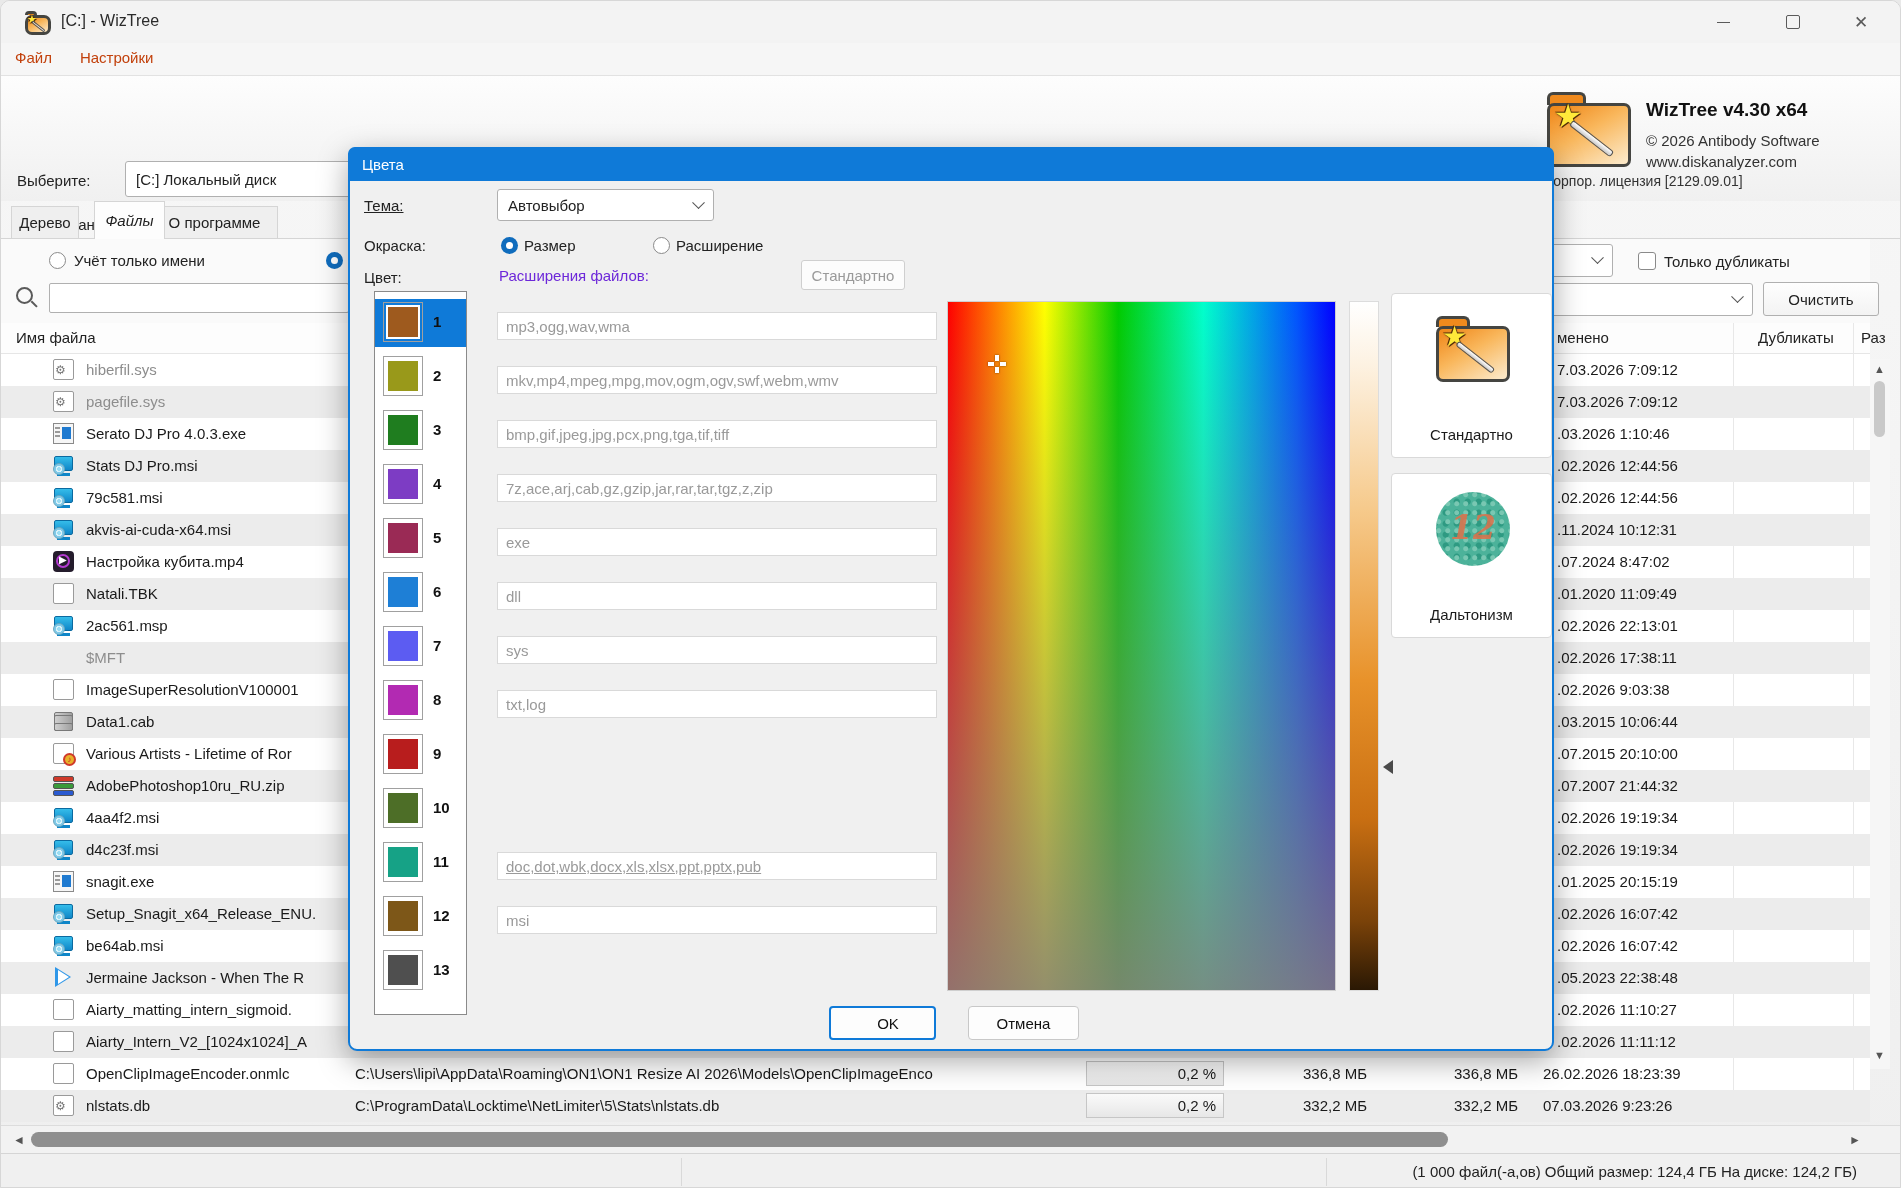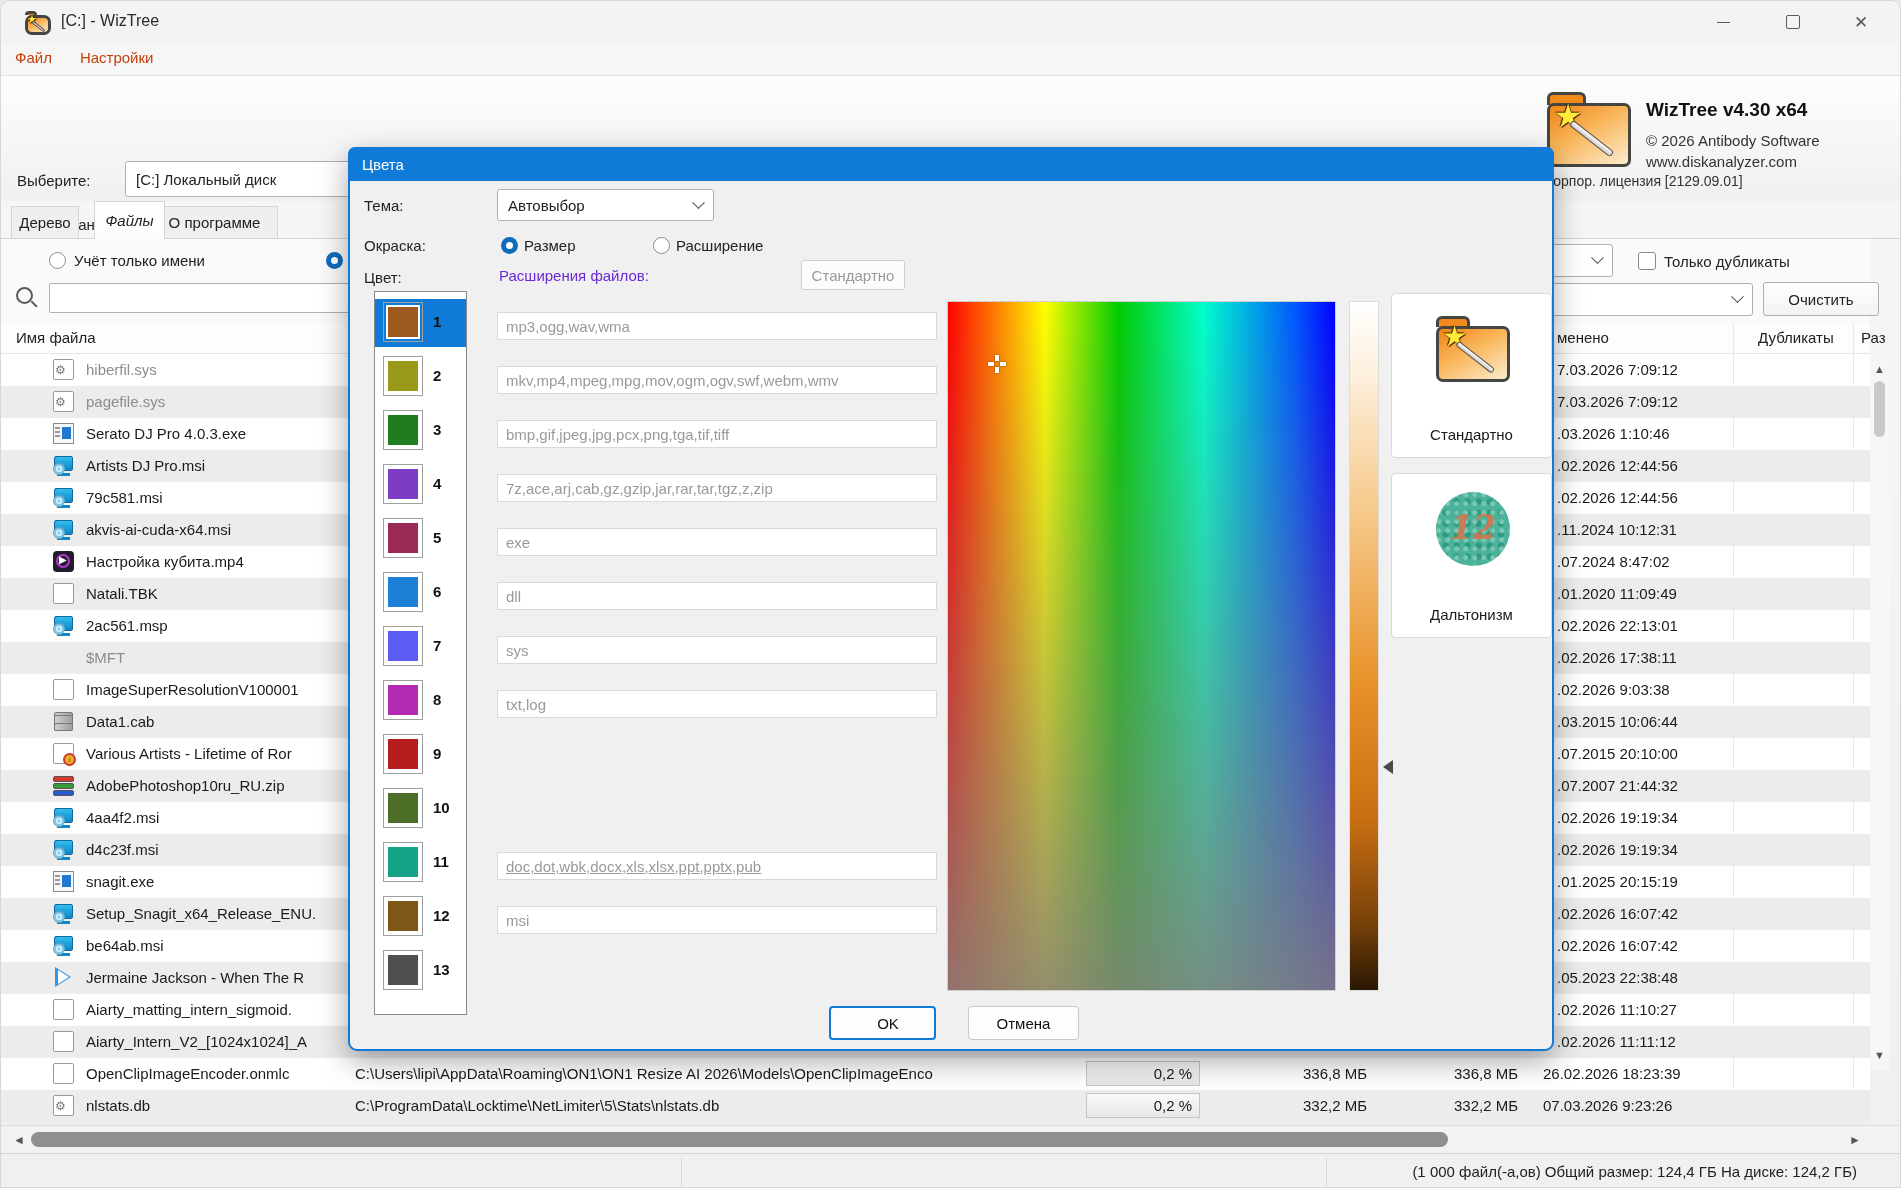--- a/index.html
+++ b/index.html
@@ -61,21 +61,21 @@
   .search-input{position:absolute;left:48px;top:44px;width:300px;height:30px;border:1px solid #b0b0b0;background:#fff;box-sizing:border-box;border-radius:2px;}
   
   .thead{position:absolute;left:0;top:84px;width:100%;height:30px;background:#fdfdfd;border-bottom:1px solid #e6e6e6;font-size:15px;color:#222;}
   .rows{position:absolute;left:0;top:115px;width:100%;height:768px;}
   .row{position:absolute;left:0;width:100%;height:32px;}
   .row.stripe{background:#ececec;}
   .row .name{position:absolute;left:85px;top:7px;font-size:15px;white-space:nowrap;}
   .row .name.dim{color:#8d8d8d;}
   .row .date{position:absolute;top:7px;font-size:15px;white-space:nowrap;}
   .row .path{position:absolute;left:354px;top:7px;font-size:15px;white-space:nowrap;}
-  .pctcell{position:absolute;left:1085px;top:3px;width:114px;height:25px;border:1px solid #c6c6c6;
+  .pctcell{position:absolute;left:1085px;top:3px;width:138px;height:25px;border:1px solid #c6c6c6;
            background:linear-gradient(180deg,#fafafa,#e7e7e7);box-sizing:border-box;
            display:flex;align-items:center;justify-content:flex-end;padding-right:7px;font-size:15px;}
   .numcell{position:absolute;top:7px;font-size:15px;text-align:right;}
   .colsep{position:absolute;top:84px;width:1px;height:799px;background:#e8e8e8;}
   
   .fic{position:absolute;left:52px;top:5px;width:21px;height:21px;}
   .pg{position:absolute;inset:0;background:#fff;border:1.3px solid #9a9a9a;border-radius:2px;box-sizing:border-box;}
   .gear{position:absolute;left:2px;top:5px;font-size:12px;color:#777;line-height:1;}
   .msi-mon{position:absolute;left:1px;top:1px;width:19px;height:15px;background:linear-gradient(180deg,#35bdea,#0f86c8);border-radius:2px;border:1px solid #0b6aa0;box-sizing:border-box;}
   .msi-base{position:absolute;left:4px;bottom:0;width:13px;height:3px;background:#0f86c8;}
@@ -257,21 +257,21 @@
           </span>
           <span class="name">Serato DJ Pro 4.0.3.exe</span>
           <span class="date" style="left: 1556px;">.03.2026 1:10:46</span>
         </div>
         <div class="row stripe" style="top: 96px;">
           <span class="fic">
             <span class="msi-mon"></span>
             <span class="msi-base"></span>
             <span class="disc"></span>
           </span>
-          <span class="name">Artists DJ Pro.msi</span>
+          <span class="name">Stats DJ Pro.msi</span>
           <span class="date" style="left: 1556px;">.02.2026 12:44:56</span>
         </div>
         <div class="row" style="top: 128px;">
           <span class="fic">
             <span class="msi-mon"></span>
             <span class="msi-base"></span>
             <span class="disc"></span>
           </span>
           <span class="name">79c581.msi</span>
           <span class="date" style="left: 1556px;">.02.2026 12:44:56</span>
@@ -454,21 +454,21 @@
   <div class="statusbar">
     <div class="div" style="left:680px;"></div>
     <div class="div" style="left:1325px;"></div>
     <span class="status-text">(1 000 файл(-а,ов)  Общий размер: 124,4 ГБ  На диске: 124,2 ГБ)</span>
   </div>
 
   <div class="dialog">
     <div class="dlg-title">
         <span>Цвета</span>
       </div>
-    <span class="dlg-lbl" style="left:14px;top:48px;">Тема:</span>
+    <span class="dlg-lbl" style="left:14px;top:48px;text-decoration:underline;">Тема:</span>
     <div class="combo" style="left:147px;top:40px;width:217px;height:32px;">
       <span>Автовыбор</span>
       <span class="chev"></span>
     </div>
     <span class="dlg-lbl" style="left:14px;top:88px;">Окраска:</span>
     <div class="radio checked" style="left:151px;top:88px;"></div>
     <span class="dlg-lbl" style="left:174px;top:88px;">Размер</span>
     <div class="radio" style="left:303px;top:88px;"></div>
     <span class="dlg-lbl" style="left:326px;top:88px;">Расширение</span>
     <span class="dlg-lbl" style="left:14px;top:120px;">Цвет:</span>

